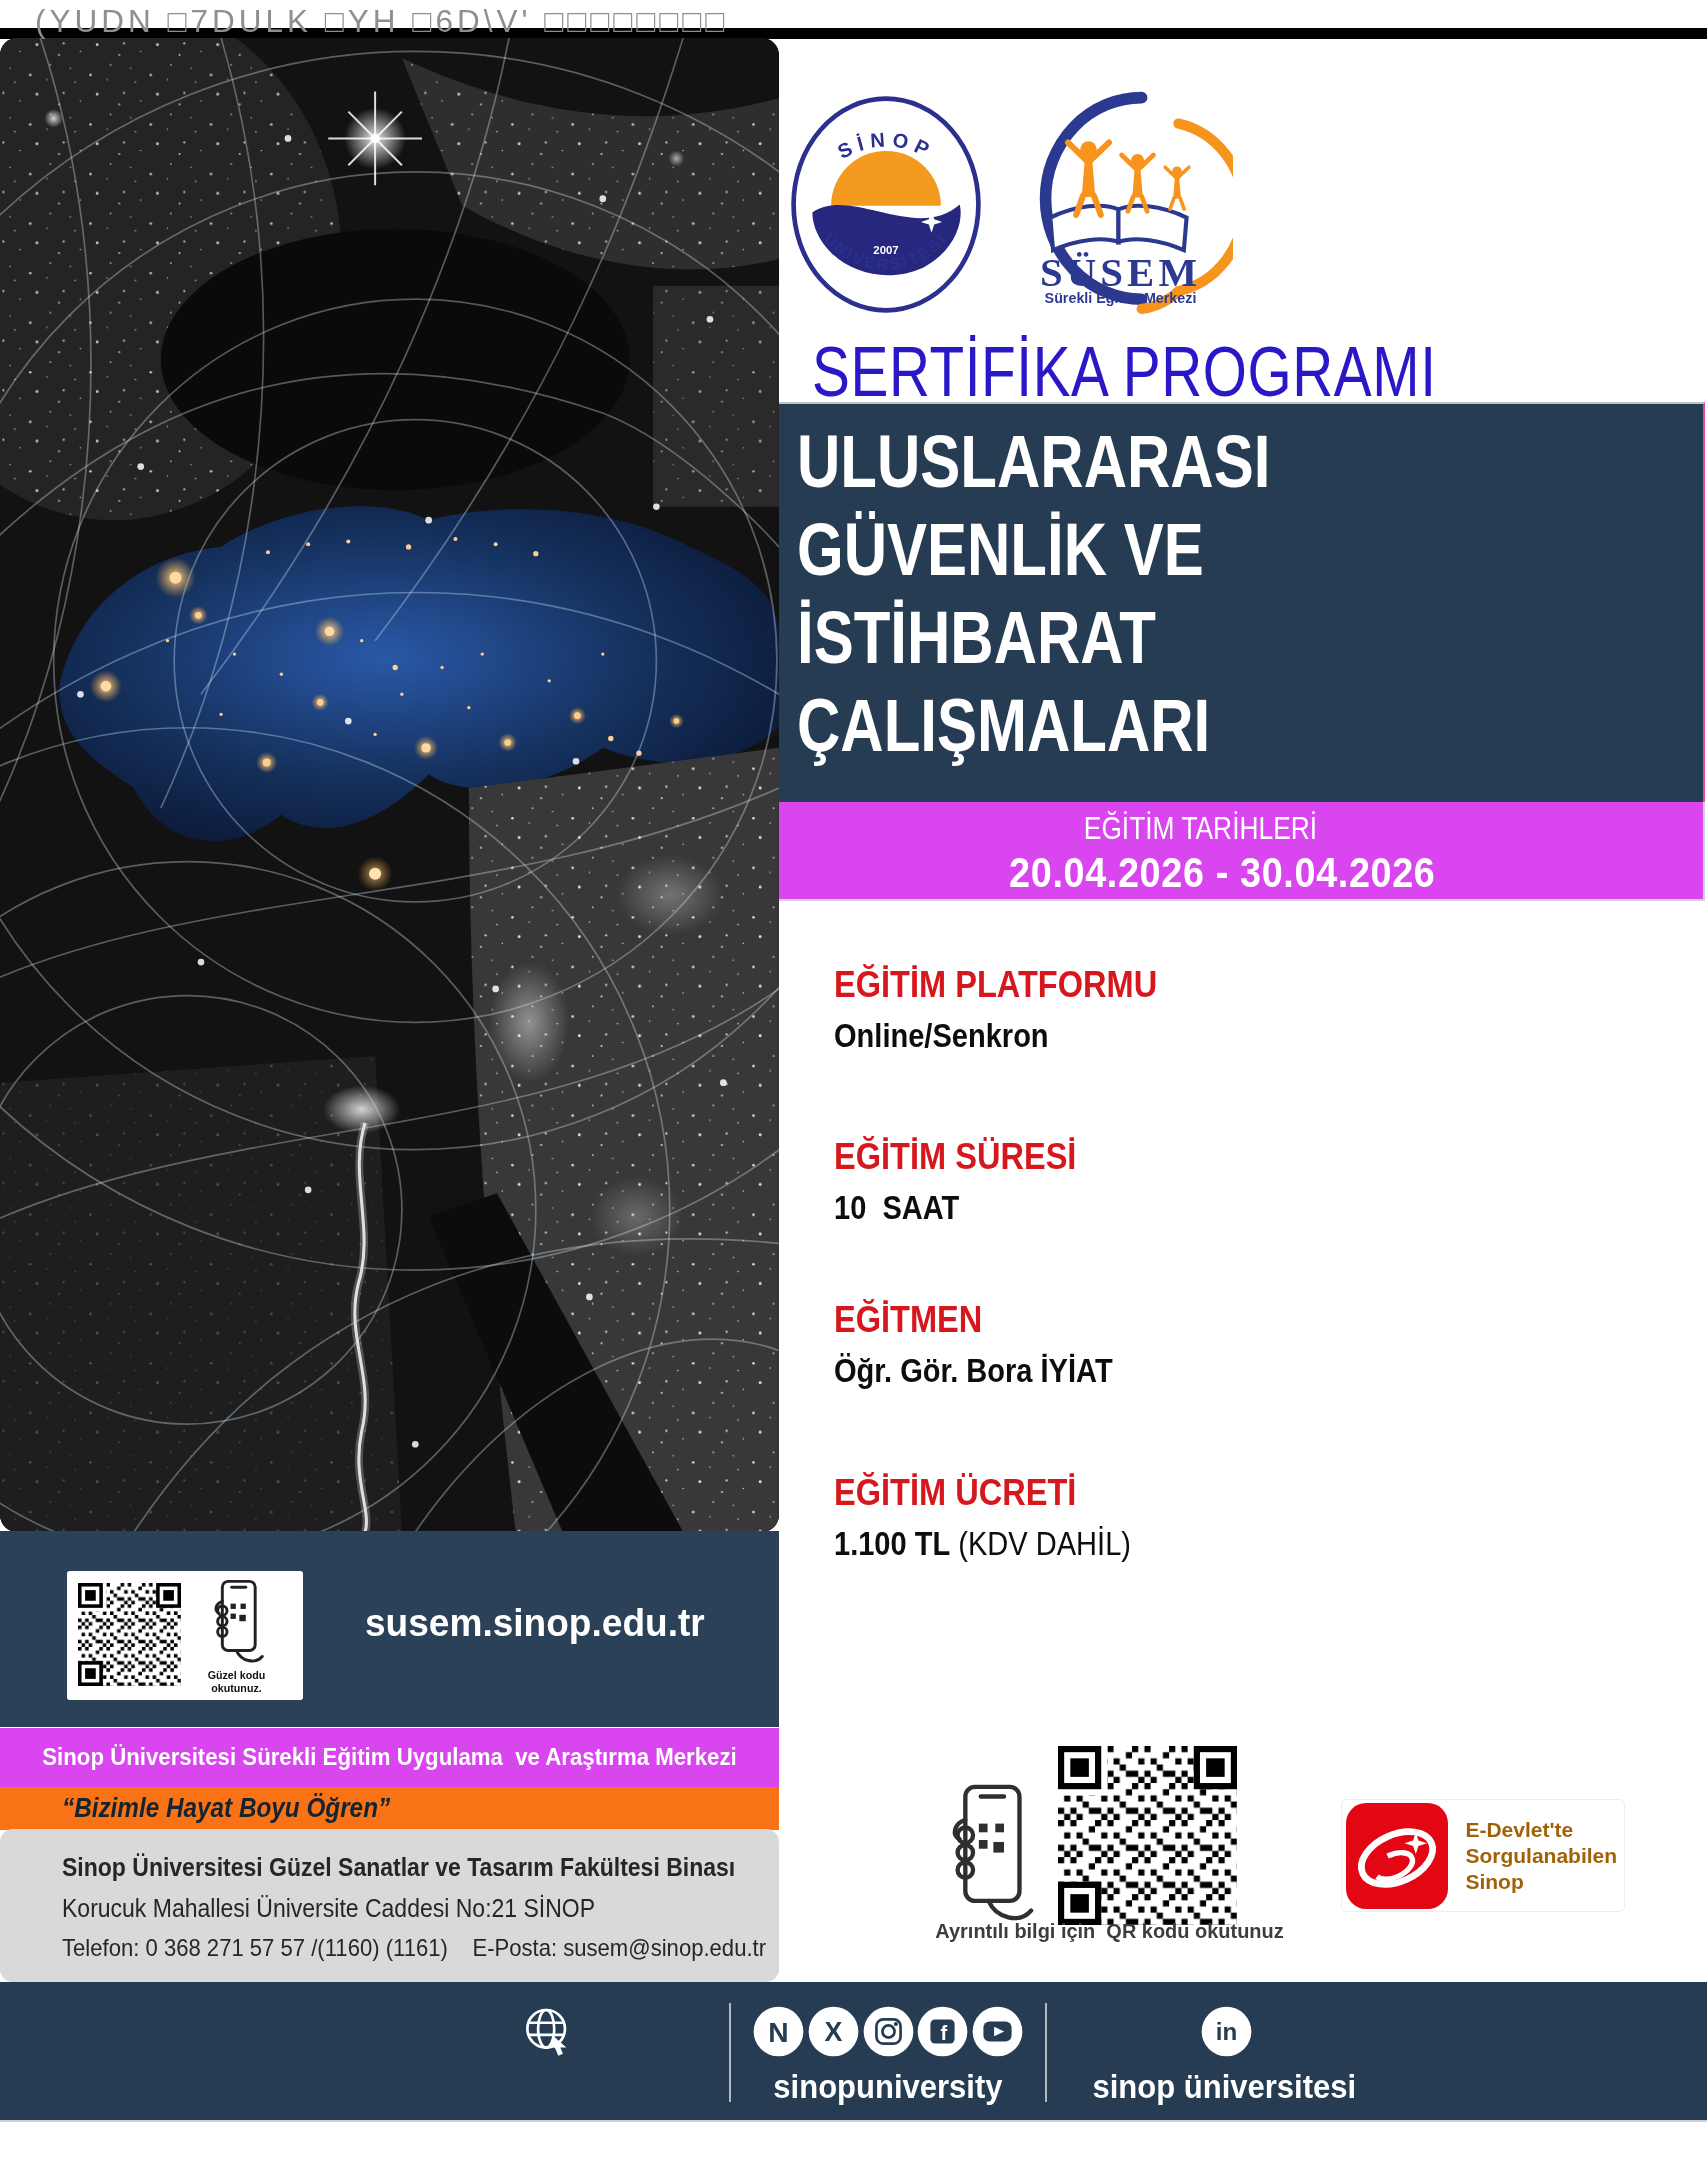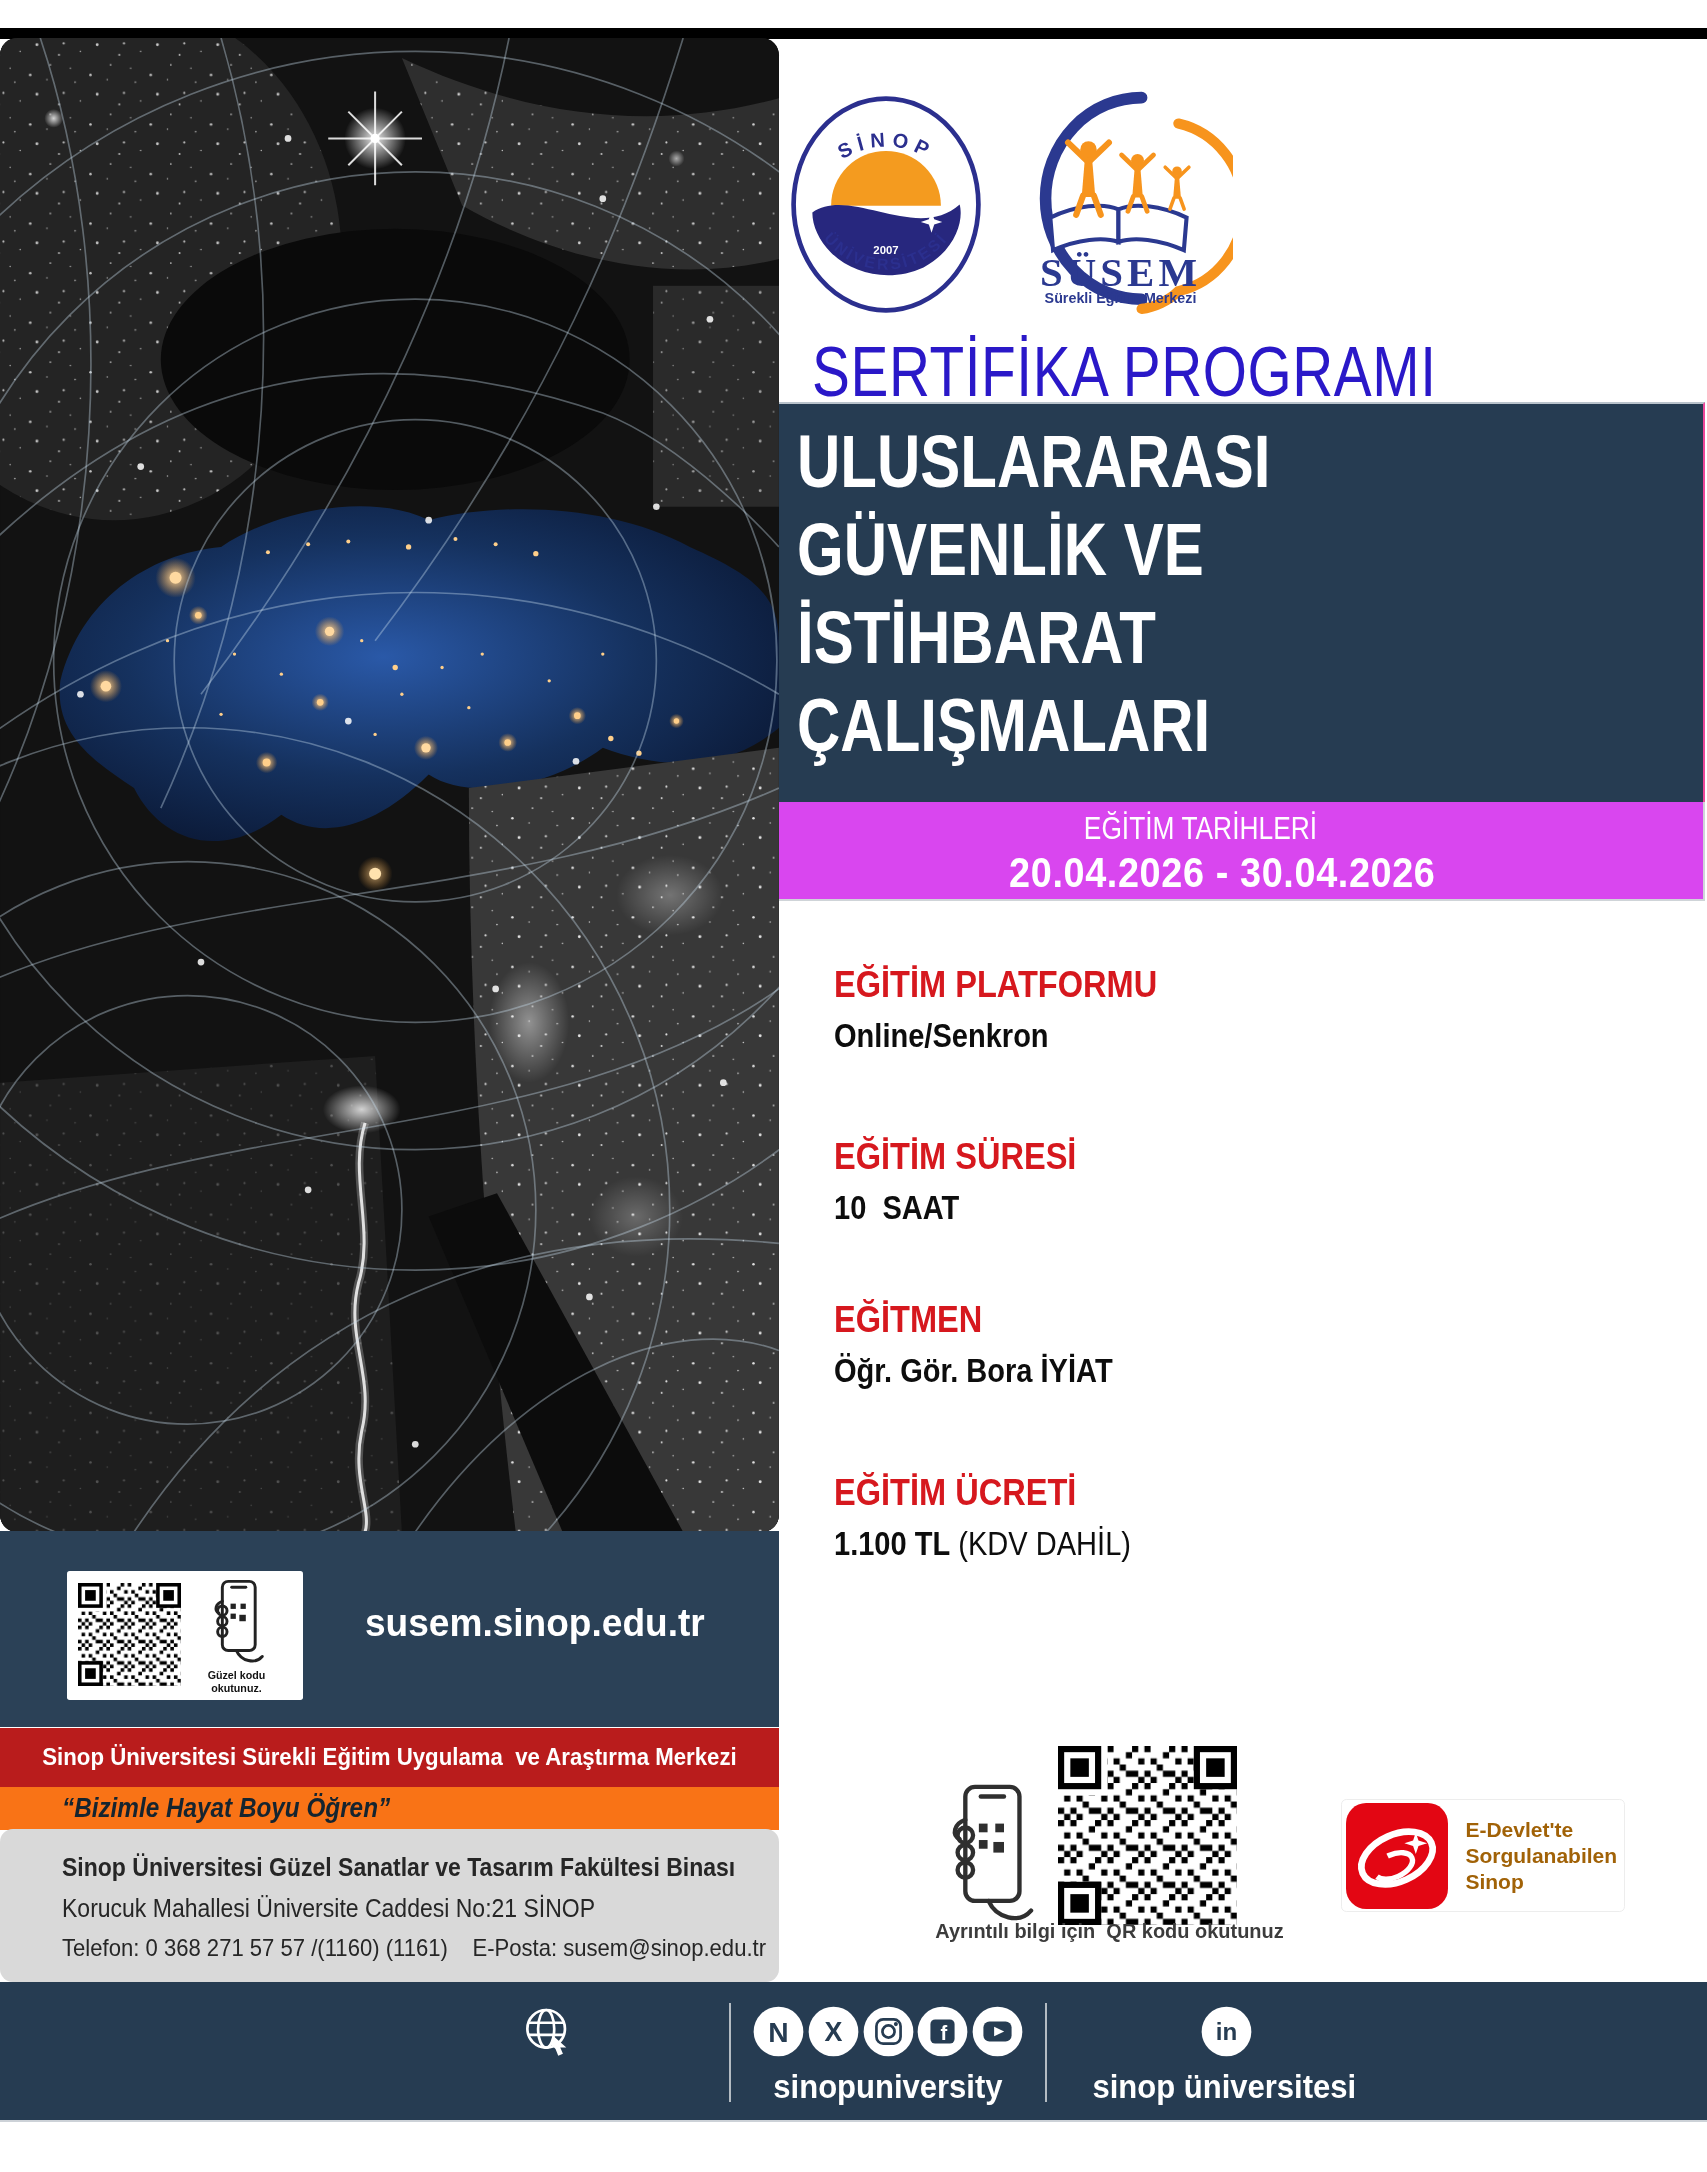--- a/index.html
+++ b/index.html
@@ -37,21 +37,21 @@
   
   .qr-panel{position:absolute;left:0;top:1531px;width:779px;height:196px;background:#2b4157;z-index:3;}
   .qr-card{position:absolute;left:67px;top:40px;width:236px;height:129px;background:#fff;border-radius:2.7px;}
   .qr1{position:absolute;left:10.7px;top:12px;}
   .phone1{position:absolute;left:133px;top:8px;}
   .qr-card-caption{position:absolute;left:126px;top:98px;width:87px;text-align:center;
                    font-size:10.7px;line-height:12.7px;font-weight:700;color:#111;}
   .site-url{position:absolute;left:365px;top:70px;font-size:39px;font-weight:700;color:#fff;
             transform:scaleX(.95);transform-origin:left top;white-space:nowrap;}
   
-  .org-bar{position:absolute;left:0;top:1728px;width:779px;height:59px;background:#b91c1c;
+  .org-bar{position:absolute;left:0;top:1728px;width:779px;height:59px;background:#d946ef;
            display:flex;align-items:center;justify-content:center;}
   .org-bar span{font-size:23.4px;font-weight:700;color:#fff;white-space:pre;transform:scaleX(.95);}
   .motto-bar{position:absolute;left:0;top:1787px;width:779px;height:43px;background:#f97316;
              display:flex;align-items:center;padding-left:62px;box-sizing:border-box;}
   .motto-bar span{font-size:27px;font-weight:700;font-style:italic;color:#15242f;
                   transform:scaleX(.9);transform-origin:left center;white-space:nowrap;}
   .addr{position:absolute;left:0;top:1829px;width:779px;height:153px;background:#d9d9d9;
         padding:24px 0 0 62px;box-sizing:border-box;color:#262626;border-radius:13px;}
   .addr div{transform:scaleX(.92);transform-origin:left top;white-space:pre;}
   .addr-1{font-size:25px;font-weight:700;margin-bottom:12px;}
@@ -72,20 +72,21 @@
   .f-label{position:absolute;text-align:center;font-size:33px;font-weight:700;color:#fff;}
   .f-label span{display:inline-block;transform:scaleX(.94);white-space:nowrap;}
   .f-div{position:absolute;top:21.4px;width:2px;height:99px;background:rgba(255,255,255,.65);}
   .f-ico{position:absolute;top:24px;}
 </style>
 </head>
 <body>
 
 <div class="page">
 
+  <div class="watermark">(YUDN □7DULK □YH □6D\V'  □□□□□□□□</div>
   <div class="topbar"></div>
 
   <div class="map">
     <svg width="779" height="1494" viewBox="0 0 1163 2231">
       <defs>
         <radialGradient id="gTr" cx="45%" cy="45%" r="65%">
           <stop offset="0%" stop-color="#2a59a8"></stop>
             <stop offset="55%" stop-color="#15315e"></stop>
             <stop offset="100%" stop-color="#0a1733"></stop>
         </radialGradient>

